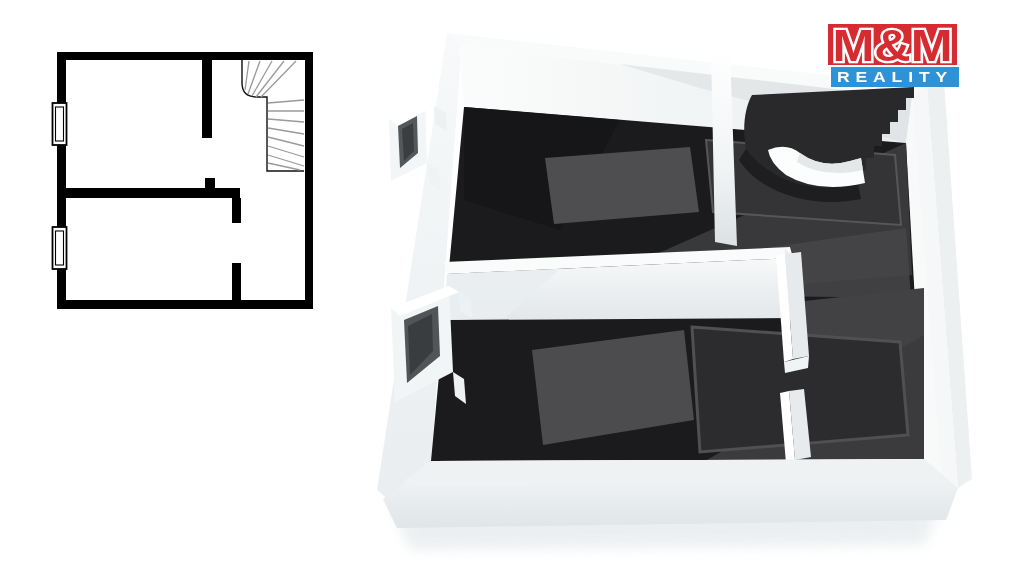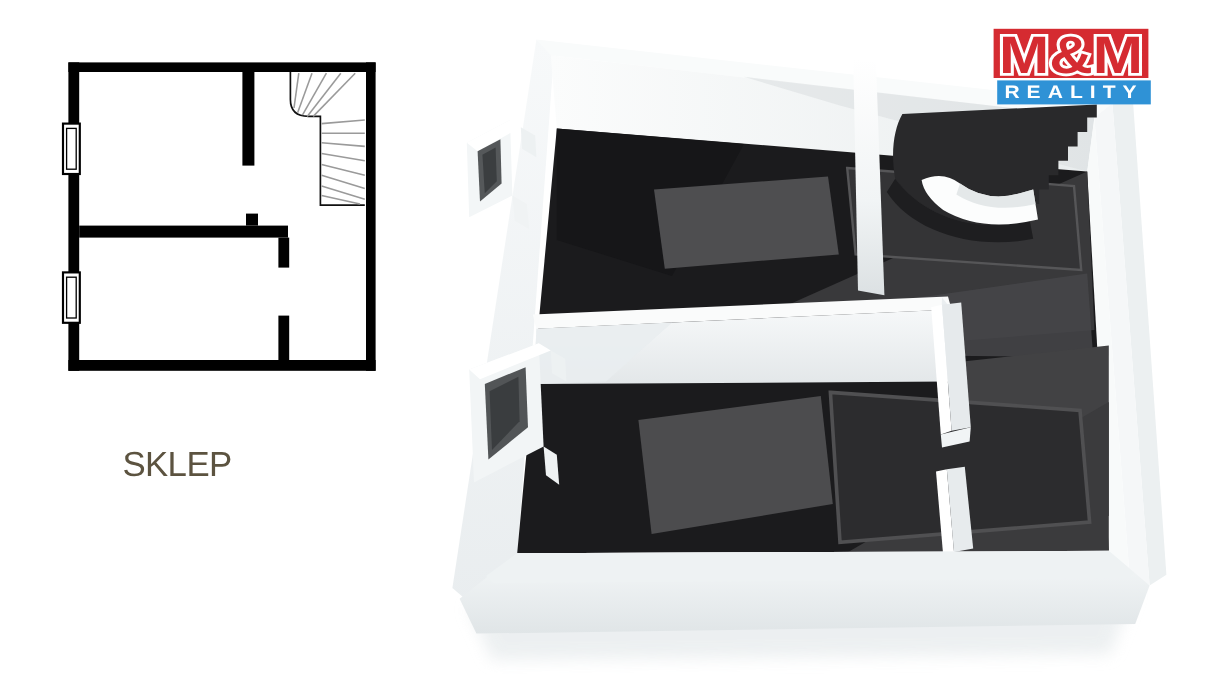--- a/index.html
+++ b/index.html
@@ -157,21 +157,20 @@
         <rect x="52.5" y="103" width="14" height="42" fill="#ffffff" stroke="#000000" stroke-width="1.8"></rect>
         <rect x="55.5" y="107" width="8" height="34" fill="none" stroke="#000000" stroke-width="1.1"></rect>
       </g>
       <g>
         <rect x="52.5" y="227" width="14" height="42" fill="#ffffff" stroke="#000000" stroke-width="1.8"></rect>
         <rect x="55.5" y="231" width="8" height="34" fill="none" stroke="#000000" stroke-width="1.1"></rect>
       </g>
     </g>
   </svg>
 
-  <div class="room-label">SKLEP</div>
 
   <svg class="logo-svg" width="140" height="68" viewBox="0 0 140 68">
     <rect x="4" y="2" width="129" height="41" fill="#d52b31"></rect>
     <text x="68.5" y="39" text-anchor="middle" font-family="Liberation Sans, sans-serif" font-size="44" font-weight="bold" fill="#d52b31" stroke="#ffffff" stroke-width="4.5" paint-order="stroke" textLength="120" lengthAdjust="spacingAndGlyphs">M&amp;M</text>
     <rect x="7" y="45" width="128" height="20" fill="#2f92d6"></rect>
     <text x="71" y="60" text-anchor="middle" font-family="Liberation Sans, sans-serif" font-size="15" font-weight="bold" fill="#ffffff" letter-spacing="5" textLength="116" lengthAdjust="spacingAndGlyphs">REALITY</text>
   </svg>
 
 </div>
 

